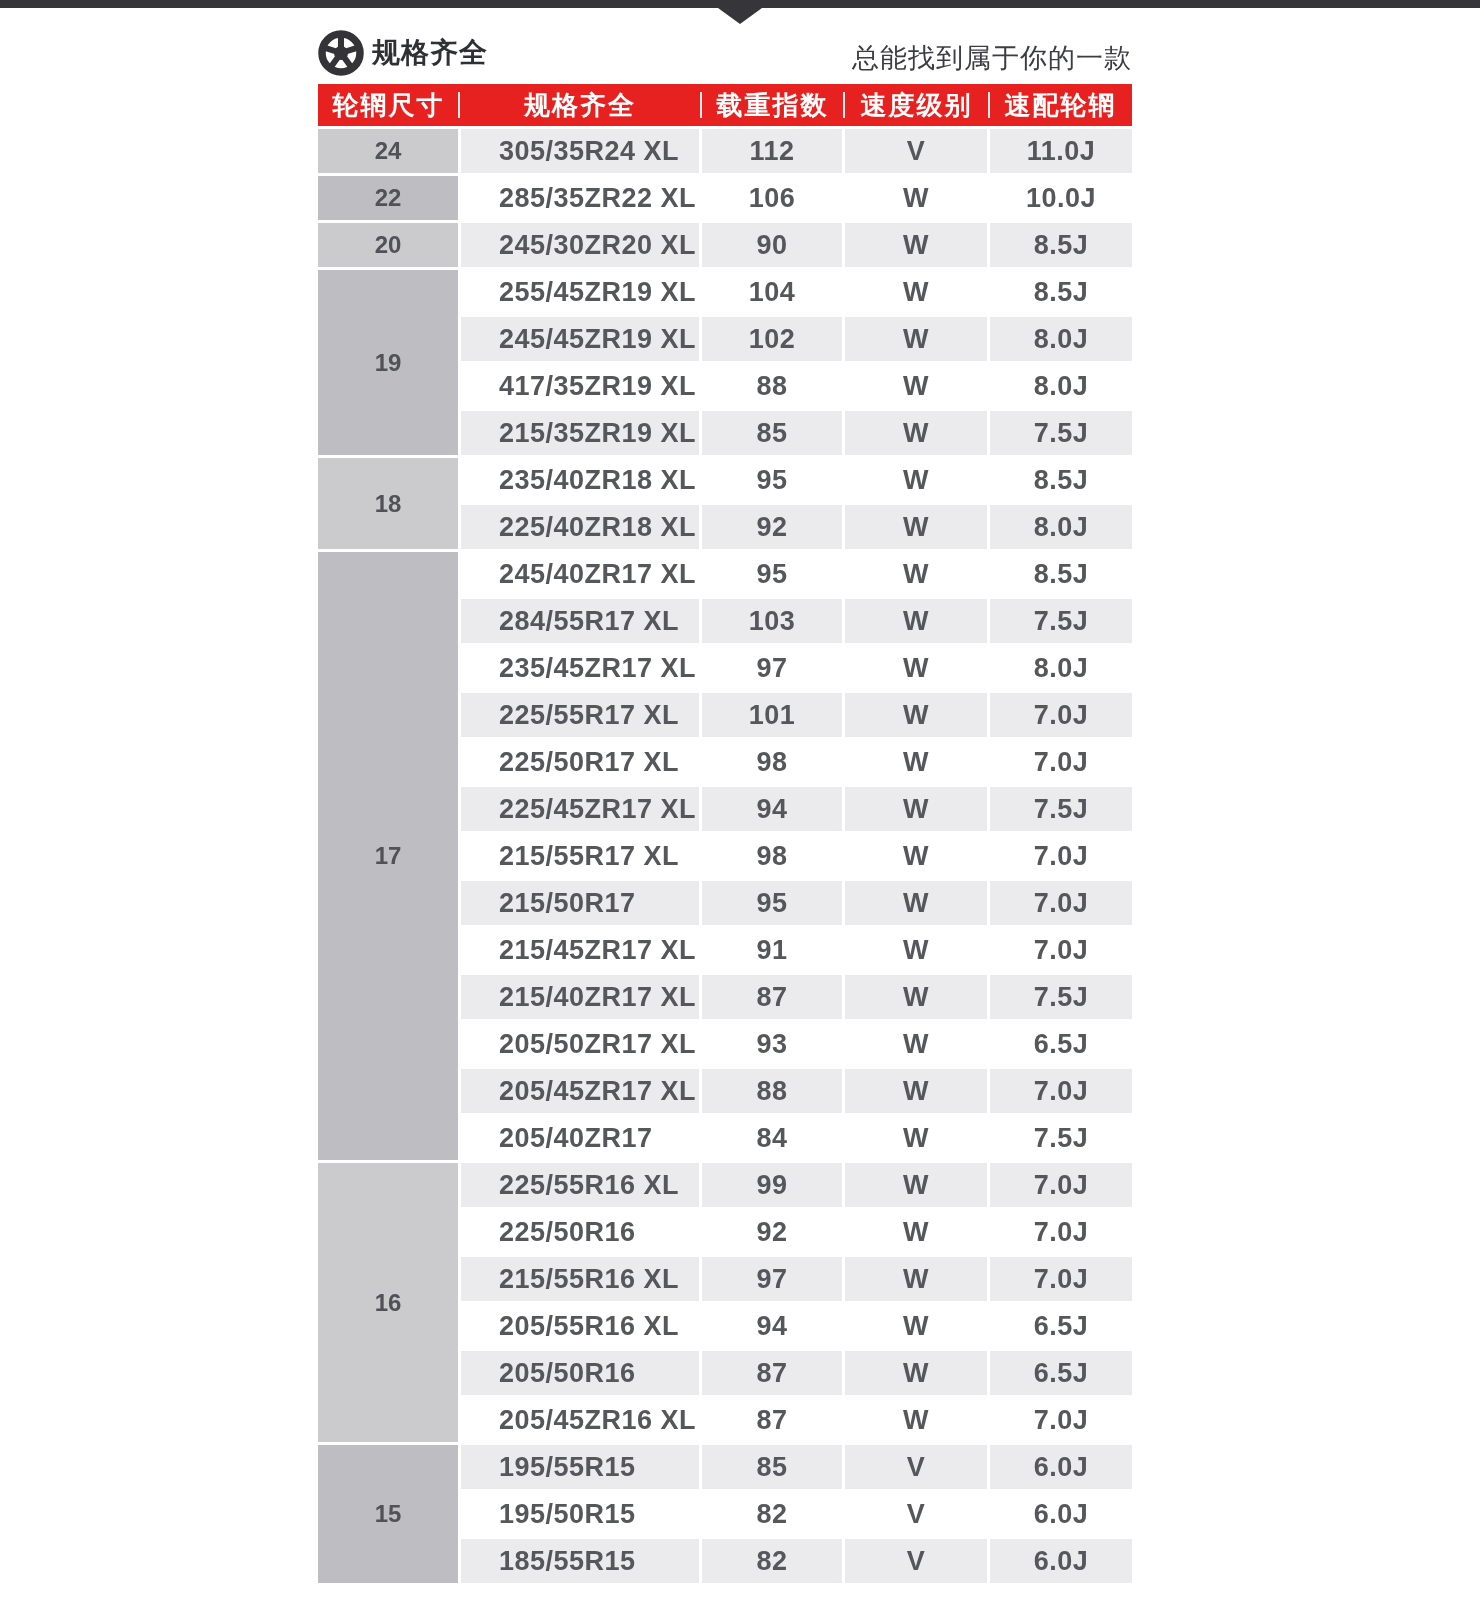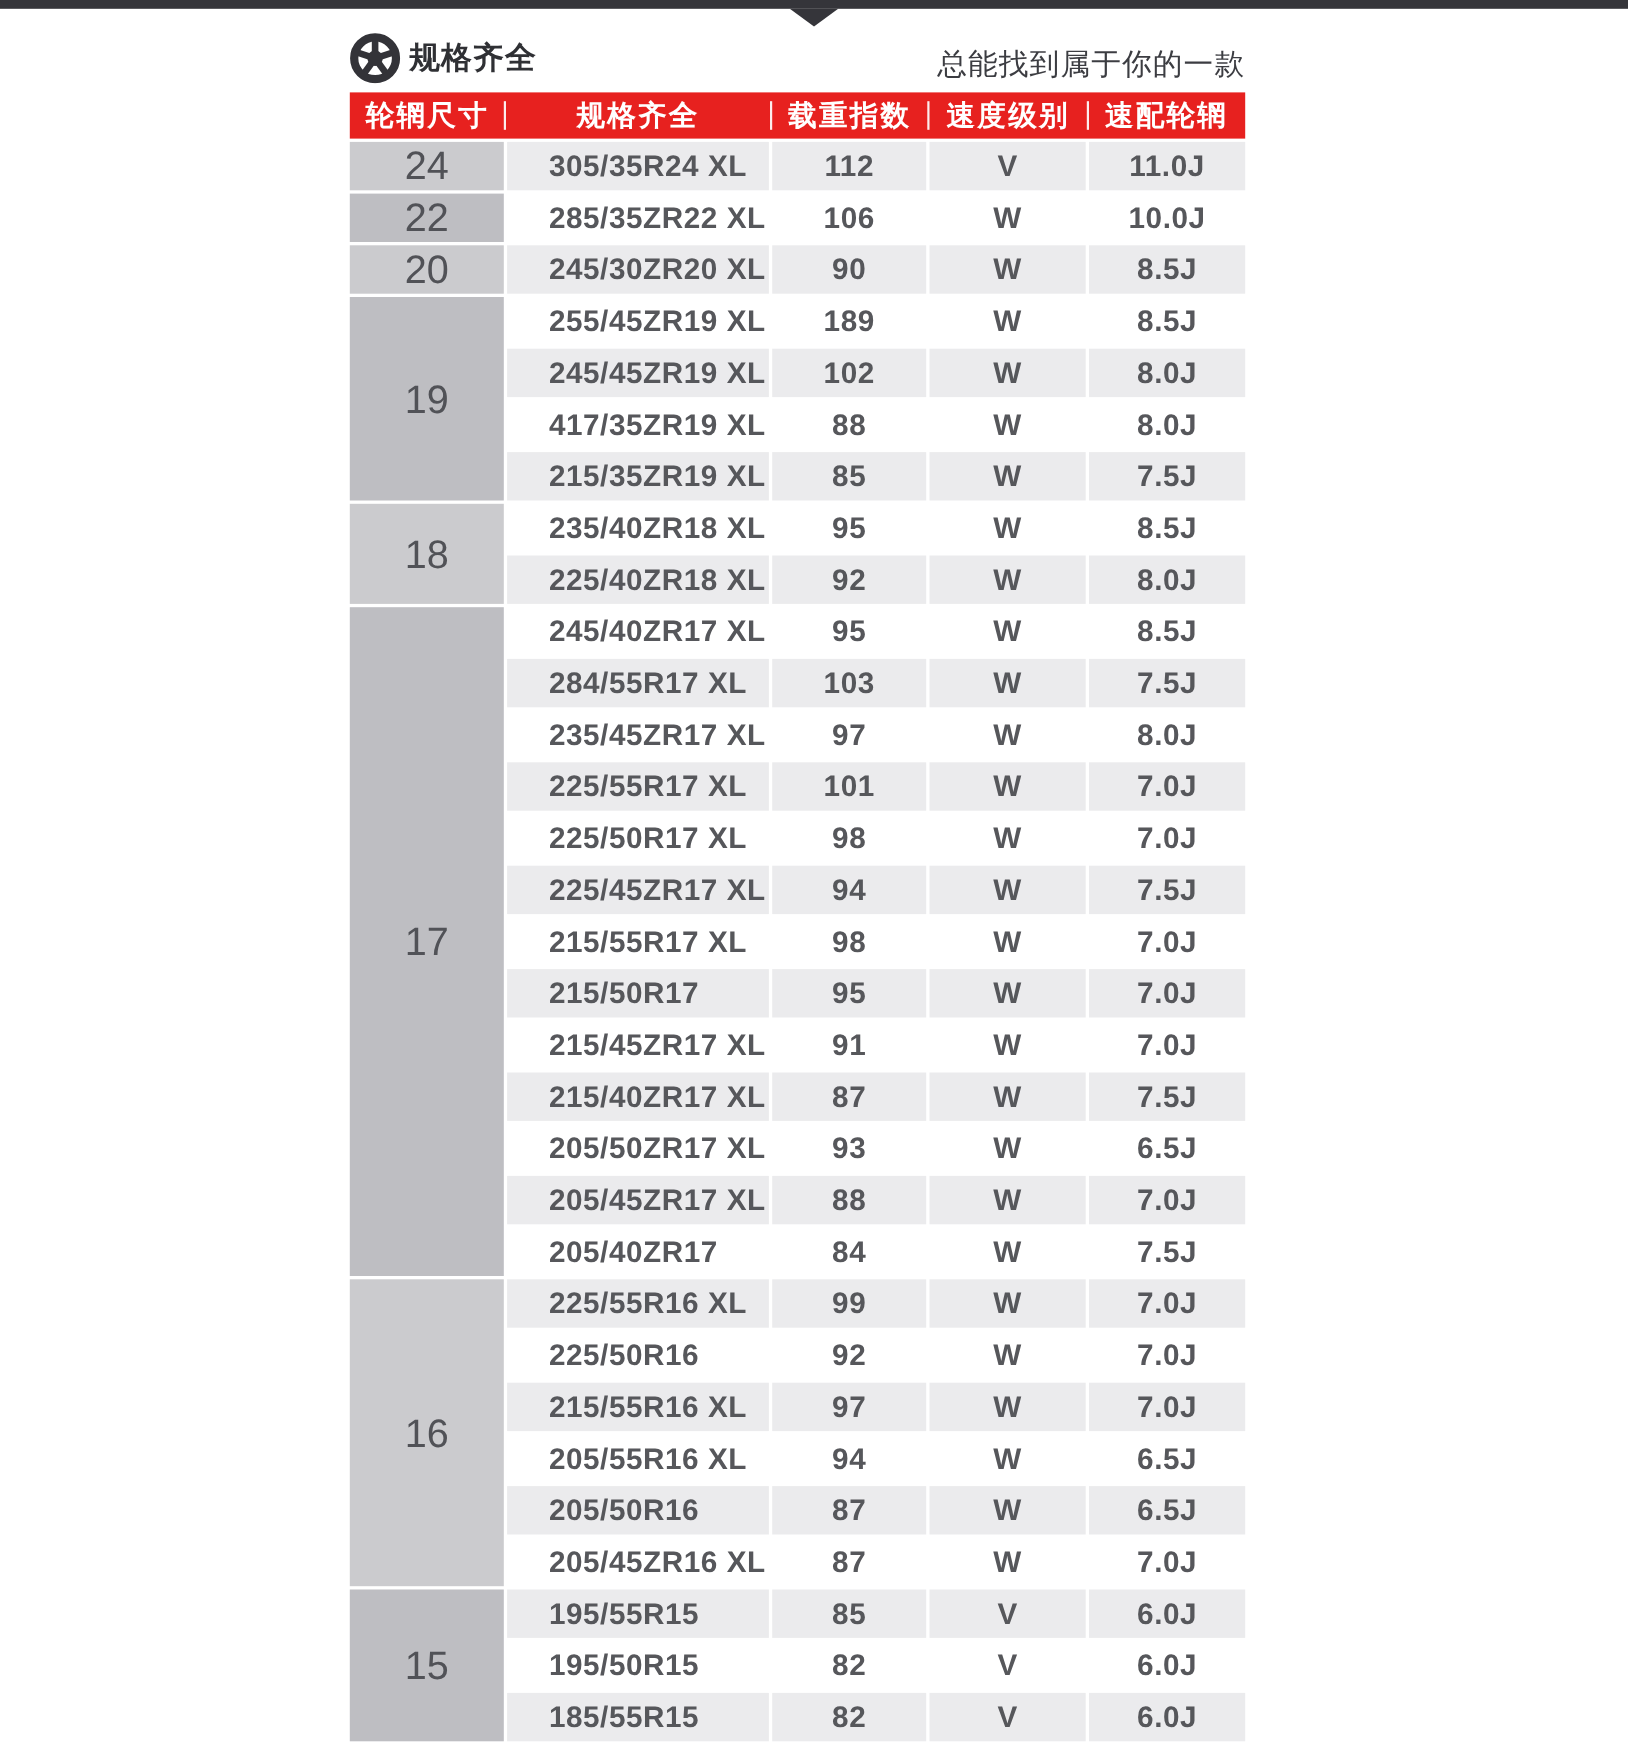--- a/index.html
+++ b/index.html
@@ -38,21 +38,21 @@
     color:#ffffff;font-size:26px;font-weight:700;letter-spacing:2px;
   }
   .th0{width:141px;} .th1{width:242px;} .th2{width:143px;} .th3{width:145px;} .th4{width:143px;}
   .th:not(:last-child)::after{
     content:'';position:absolute;right:-1px;top:8px;bottom:8px;width:2px;background:rgba(255,255,255,.92);
   }
   .tbody{display:flex;flex-direction:column;gap:3px;}
   .group{display:flex;gap:3px;}
   .rim{
     width:140px;display:flex;align-items:center;justify-content:center;
-    font-size:36px;font-weight:400;color:var(--rim-text);
+    font-size:24px;font-weight:700;color:var(--rim-text);
   }
   .g-light .rim{background:var(--rim-light);}
   .g-dark .rim{background:var(--rim-dark);}
   .rows{flex:1;display:flex;flex-direction:column;gap:3px;border-radius:10px;}
   .row{display:flex;gap:3px;height:44px;}
   .r-gray .cell{background:var(--cell-gray);}
   .r-white .cell{background:var(--cell-white);}
   .cell{
     display:flex;align-items:center;justify-content:center;
     font-size:27px;font-weight:600;color:var(--cell-text);letter-spacing:.5px;
@@ -130,21 +130,21 @@
                 <div class="cell speed">W</div>
                 <div class="cell match">8.5J</div>
               </div>
             </div>
           </div>
           <div class="group g-dark">
             <div class="rim">19</div>
             <div class="rows">
               <div class="row r-white">
                 <div class="cell spec">255/45ZR19 XL</div>
-                <div class="cell load">189</div>
+                <div class="cell load">104</div>
                 <div class="cell speed">W</div>
                 <div class="cell match">8.5J</div>
               </div>
               <div class="row r-gray">
                 <div class="cell spec">245/45ZR19 XL</div>
                 <div class="cell load">102</div>
                 <div class="cell speed">W</div>
                 <div class="cell match">8.0J</div>
               </div>
               <div class="row r-white">

